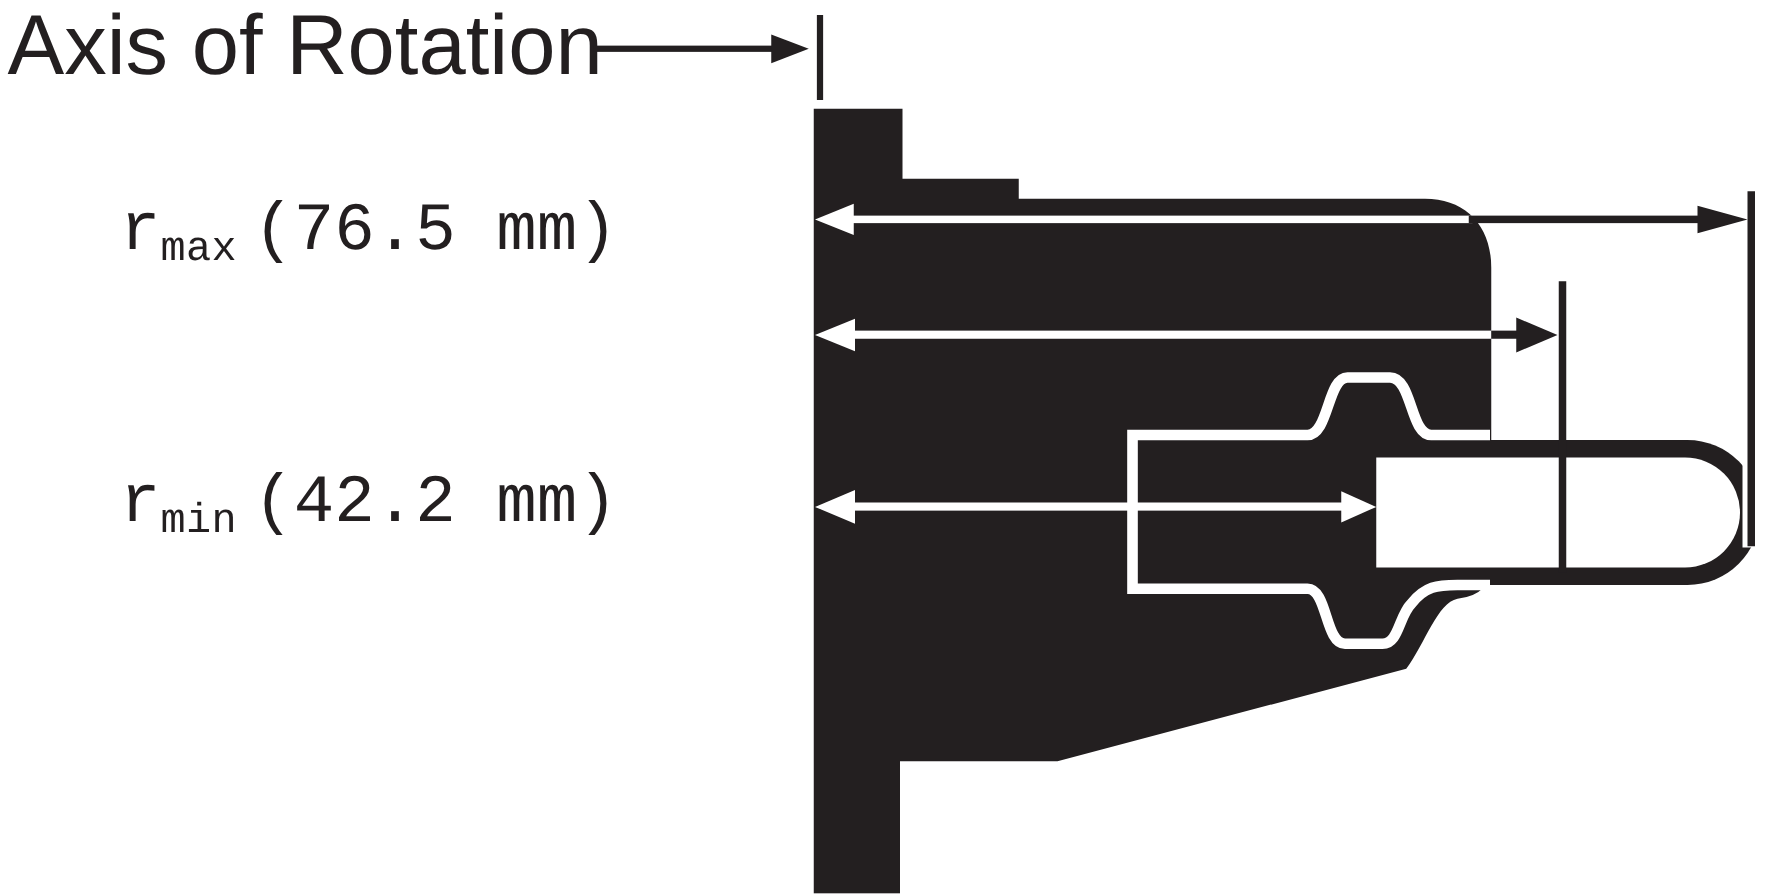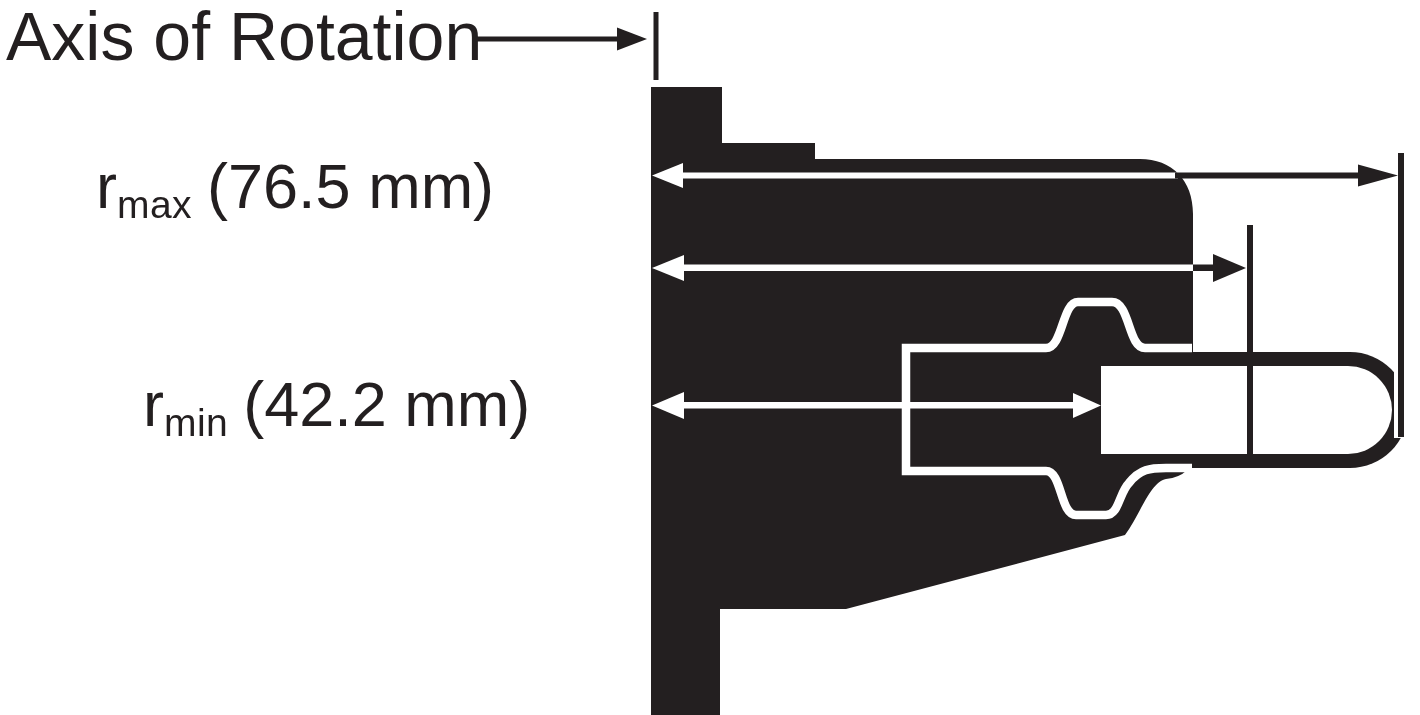--- a/index.html
+++ b/index.html
@@ -20,34 +20,35 @@
     left: 6px;
     top: 2px;
     font-size: 68px;
     line-height: 68px;
     letter-spacing: 0px;
     white-space: nowrap;
   }
   .rlabel {
     position: absolute;
     left: 96px;
-    font-size: 63px;
+    font-size: 54px;
     line-height: 74px;
     white-space: nowrap;
+    font-family: Liberation Mono, monospace;
   }
   .rlabel sub {
     font-size: 0.62em;
     line-height: 0;
     vertical-align: -0.26em;
     letter-spacing: 0.01em;
   }
   .rlabel .val { margin-left: 0.24em; }
   .rlabel.l1 { top: 149px; }
   .rlabel.l2 { top: 254px; }
-  .rlabel.l3 { top: 367px; margin-left: 47px; }
+  .rlabel.l3 { top: 367px; }
   .ink   { fill: var(--ink); }
   .paper { fill: var(--paper); }
   .channel { fill: none; stroke: var(--paper); stroke-width: 8.5; stroke-linejoin: miter; }
 </style>
 </head>
 <body>
 
 <div class="stage">
 
   <div class="axis-label">

